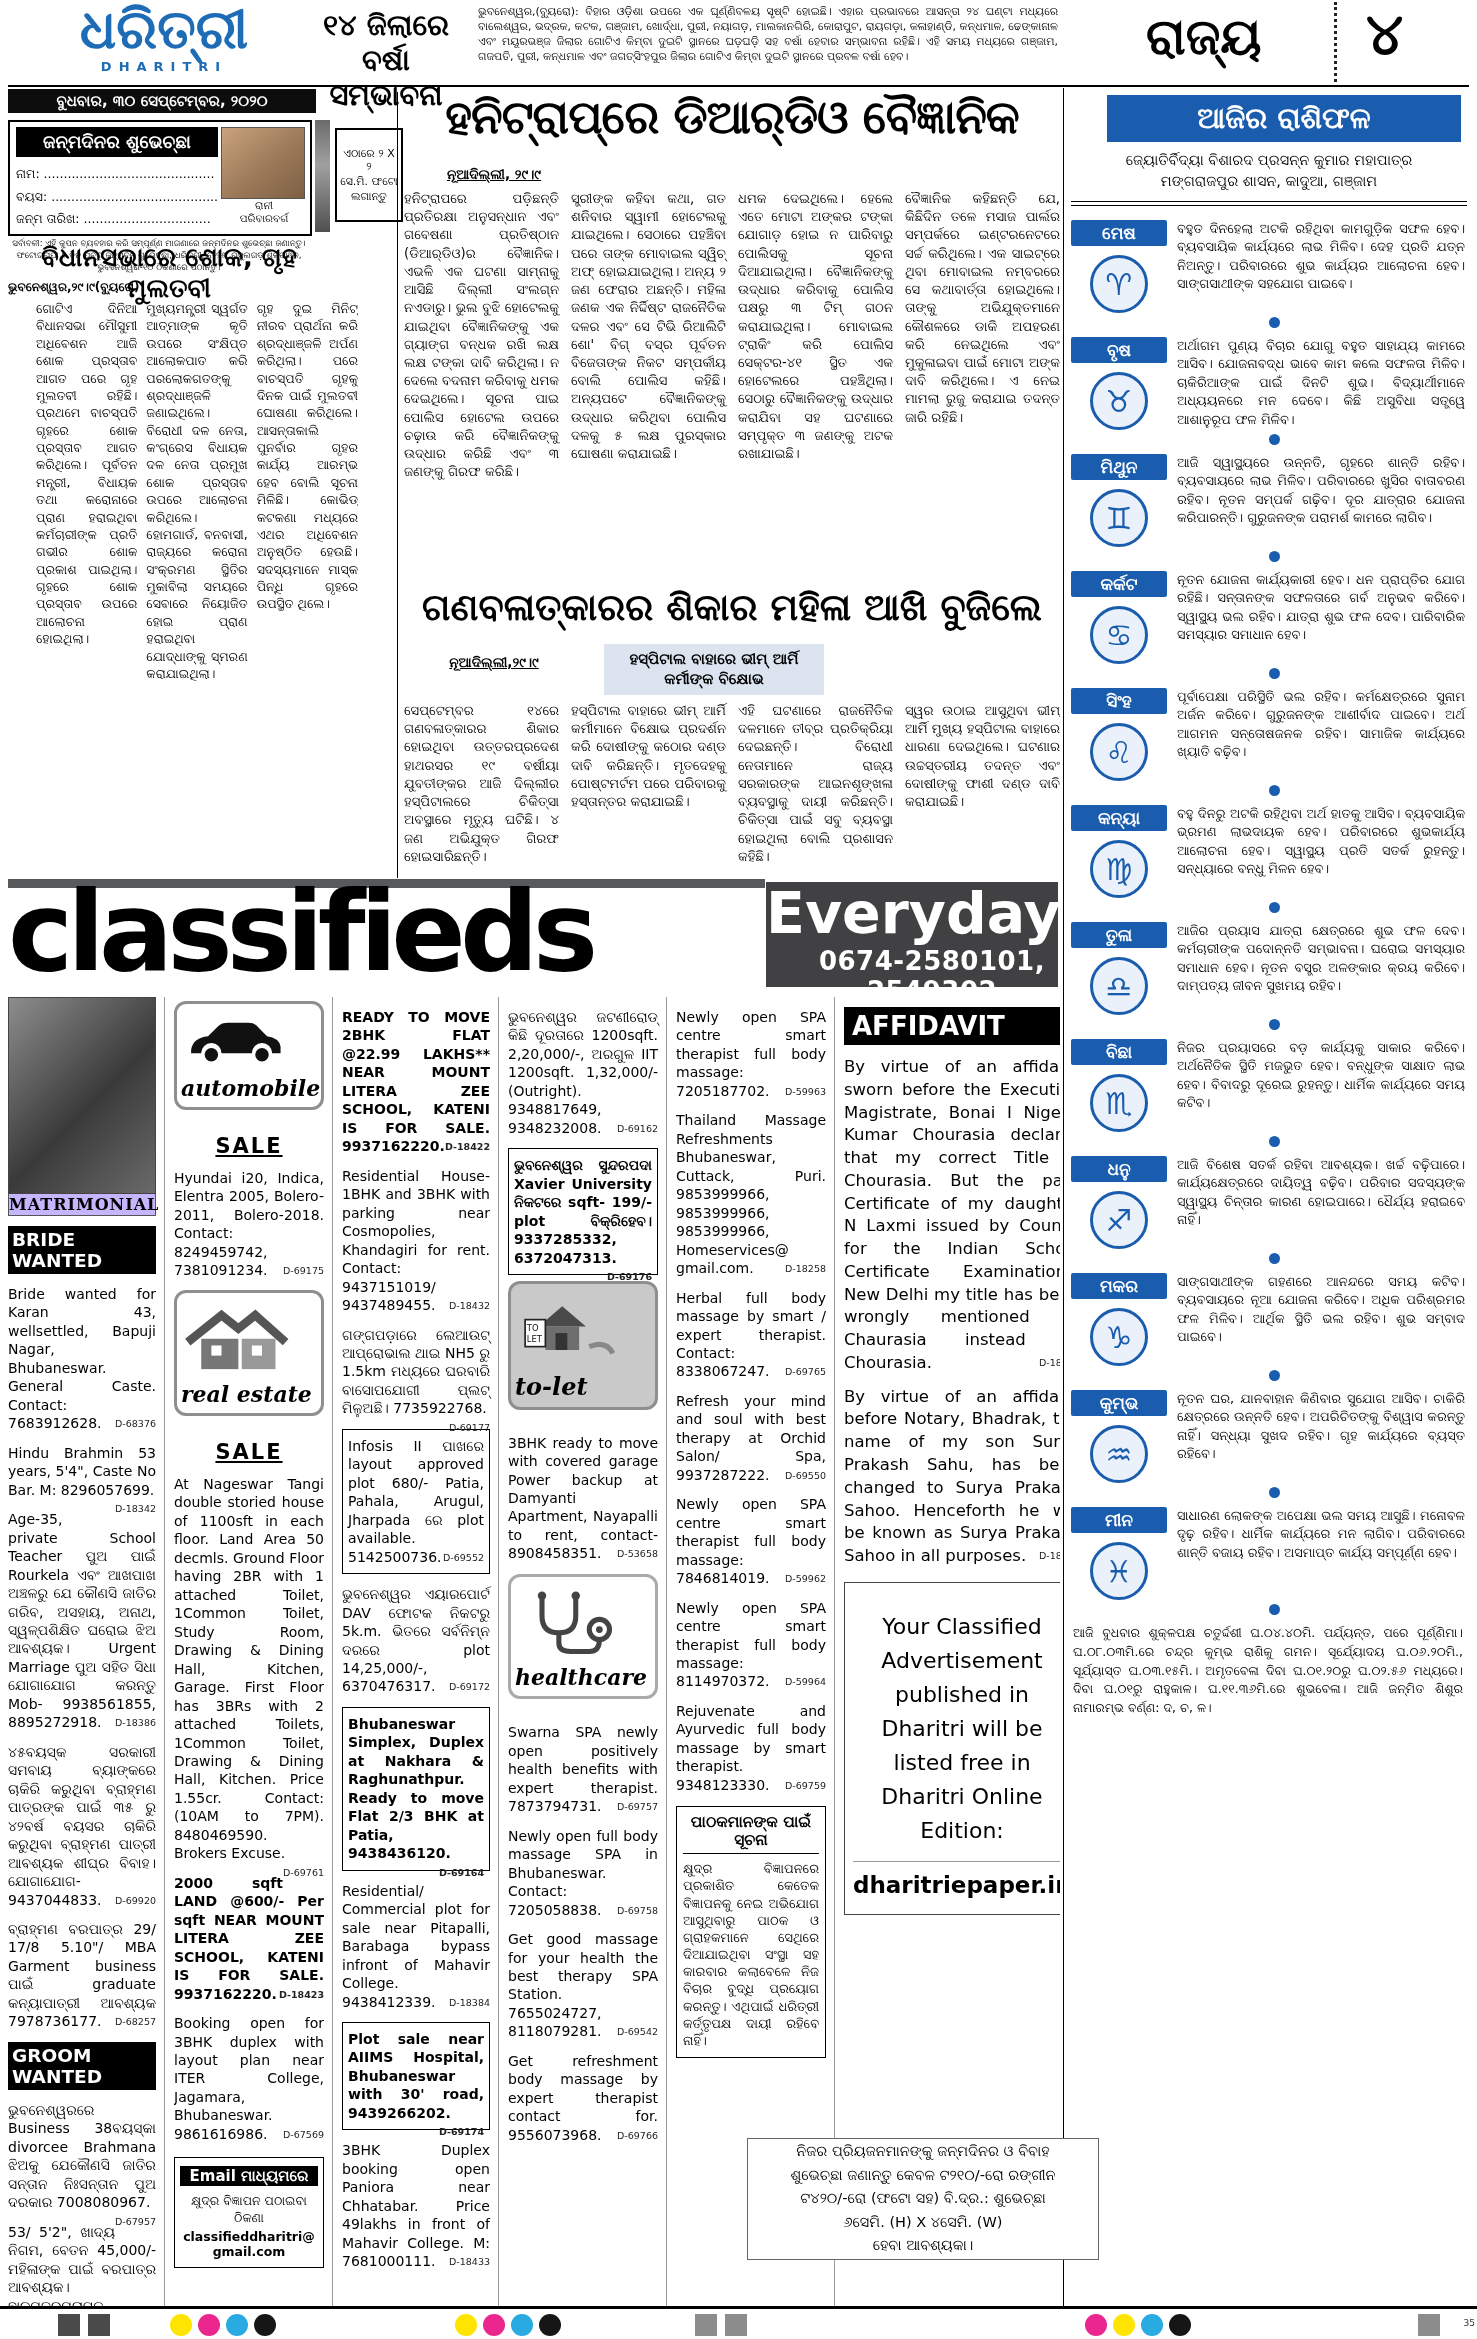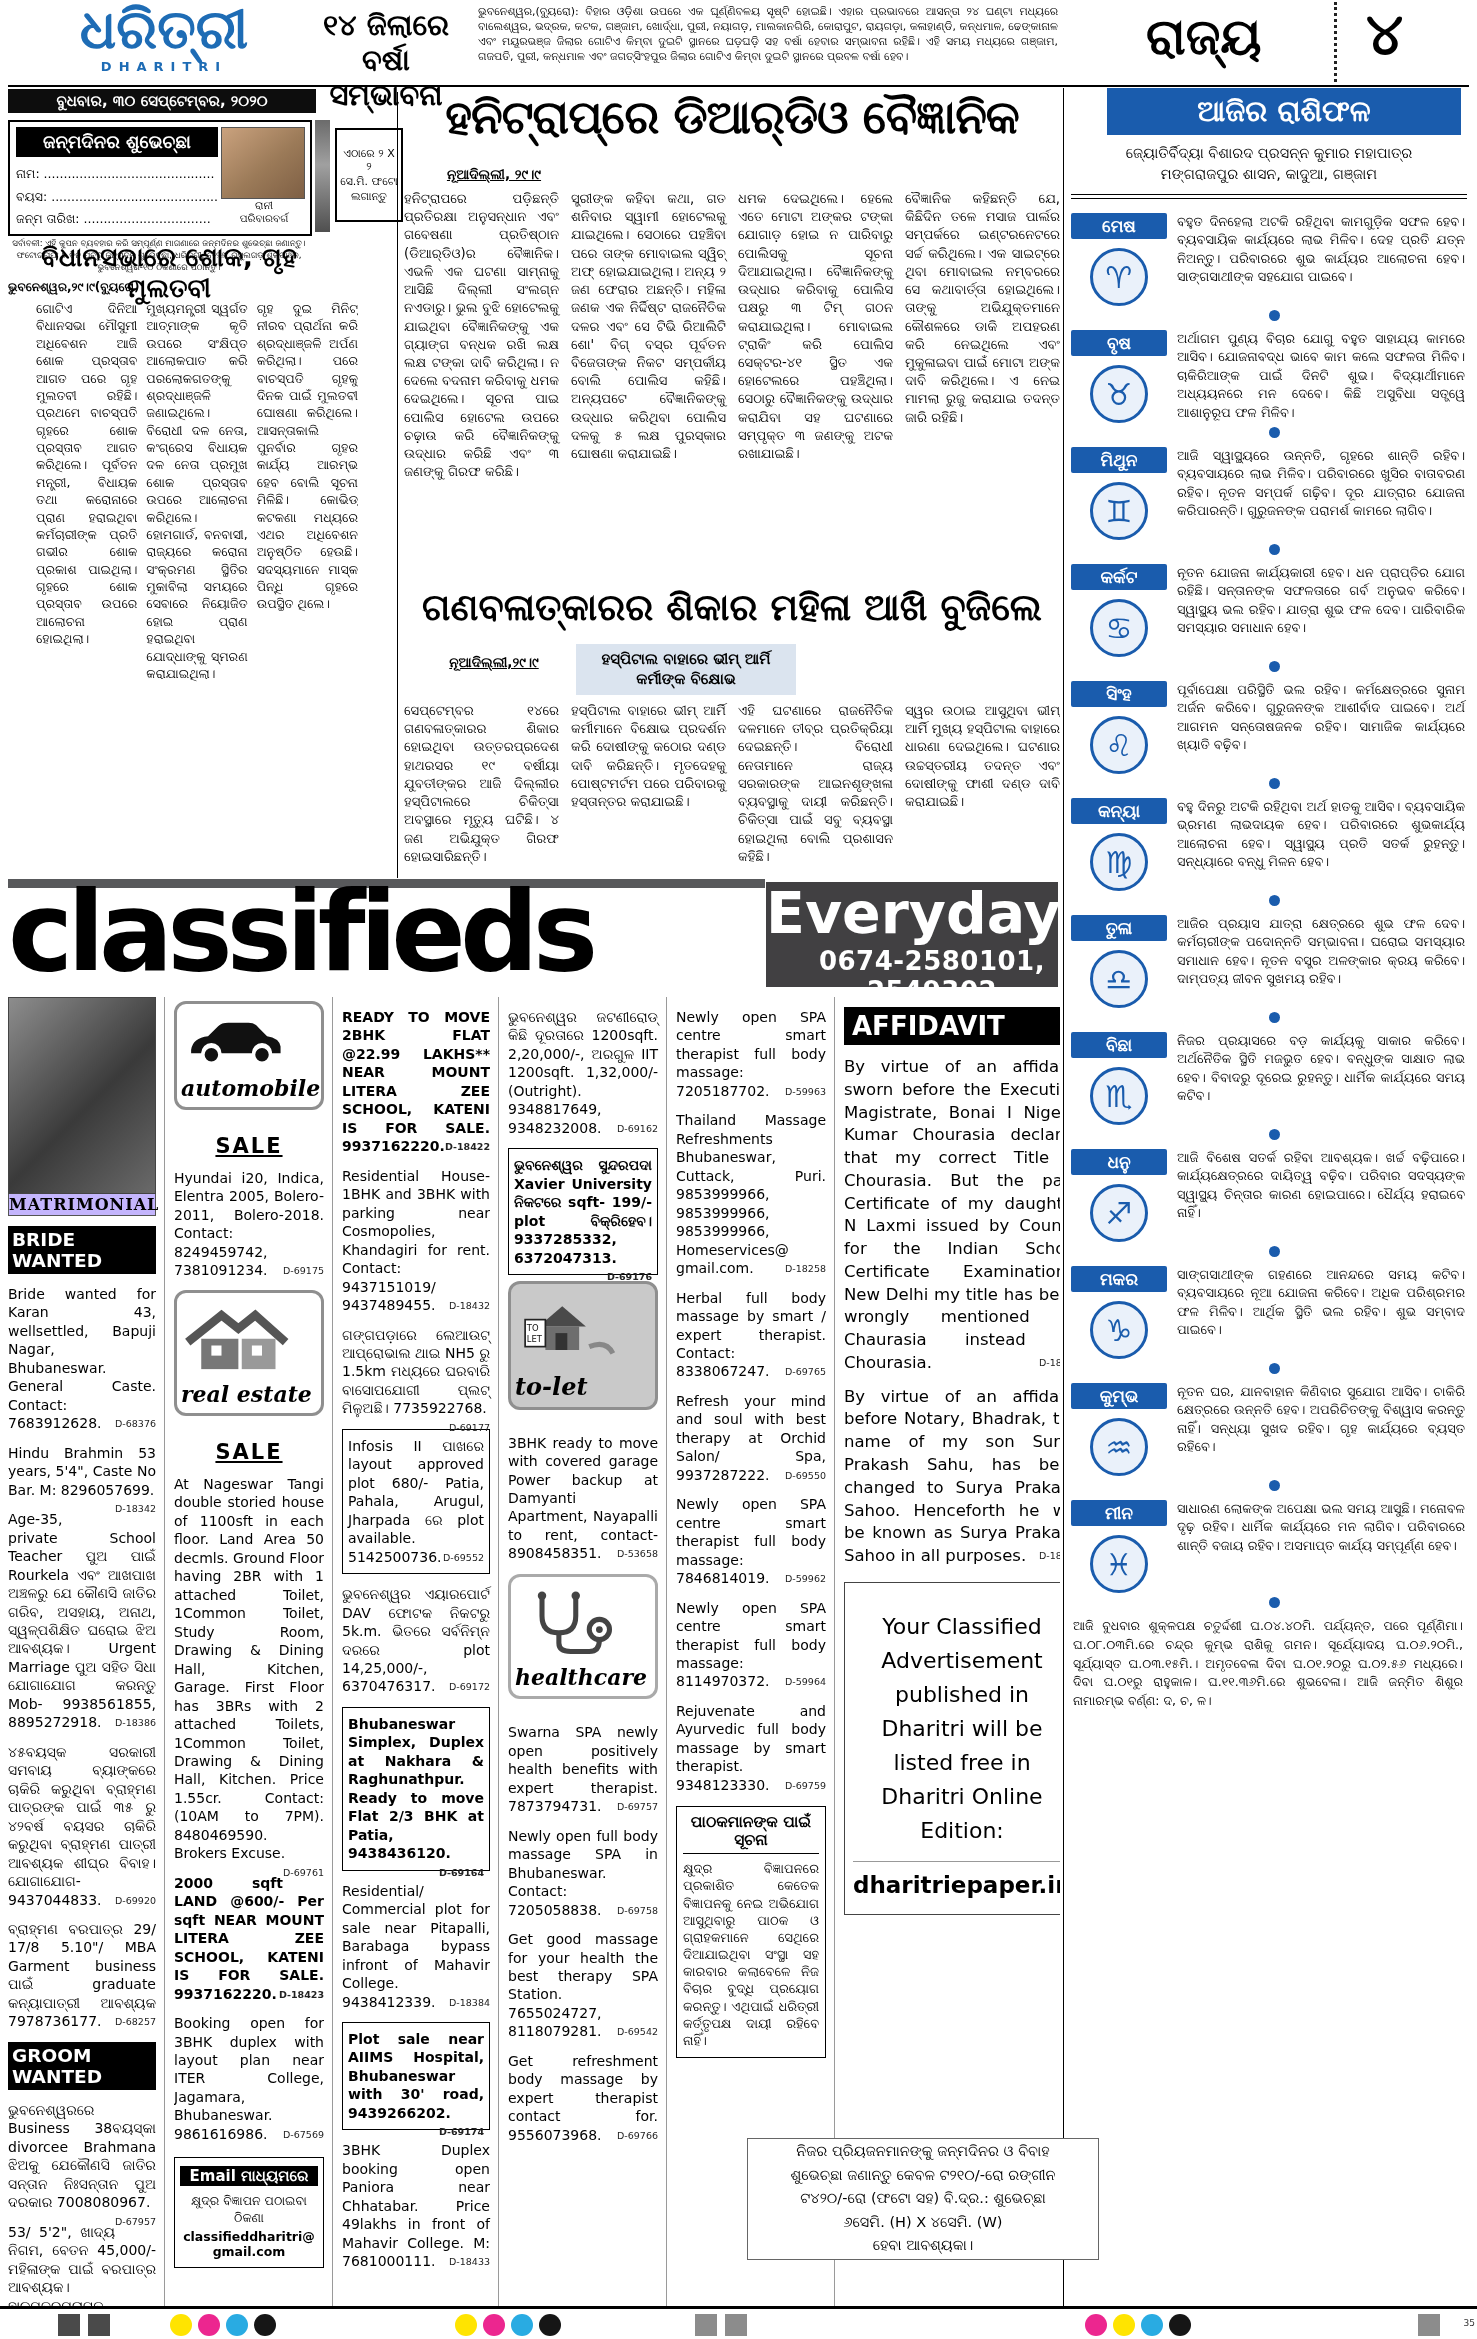--- a/index.html
+++ b/index.html
@@ -45,27 +45,27 @@
   .acol{flex:1;font-size:13.2px;line-height:1.38;text-align:justify;}
   .ht-head{position:absolute;left:404px;top:90px;width:656px;font-size:46px;font-weight:bold;text-align:center;letter-spacing:-1px;}
   .ht-date{position:absolute;left:404px;top:166px;width:180px;font-size:13.5px;font-weight:bold;text-align:center;text-decoration:underline;}
   .ht-cols{position:absolute;left:404px;top:190px;width:656px;height:392px;display:flex;gap:12px;overflow:hidden;}
   .as-head{position:absolute;left:8px;top:242px;width:322px;font-size:26px;font-weight:bold;text-align:center;}
   .as-date{position:absolute;left:8px;top:280px;font-size:12px;font-weight:bold;}
   .as-cols{position:absolute;left:8px;top:300px;width:322px;height:576px;display:flex;gap:9px;overflow:hidden;margin-left:28px;}
   .as-cols .acol{font-size:12.6px;}
   .gr-head{position:absolute;left:404px;top:586px;width:656px;font-size:37px;font-weight:bold;text-align:center;}
   .gr-date{position:absolute;left:414px;top:654px;width:160px;font-size:13.5px;font-weight:bold;text-align:center;text-decoration:underline;}
-  .gr-high{position:absolute;left:576px;top:644px;width:212px;background:#dbe4ef;text-align:center;font-weight:bold;
+  .gr-high{position:absolute;left:604px;top:644px;width:212px;background:#dbe4ef;text-align:center;font-weight:bold;
            font-size:15px;padding:6px 4px;line-height:1.3;}
   .gr-cols{position:absolute;left:404px;top:702px;width:656px;height:176px;display:flex;gap:12px;overflow:hidden;}
 
   
   .h-col{position:absolute;left:1069px;top:88px;width:400px;height:2218px;overflow:hidden;}
-  .h-title{margin:0 8px 0 38px;background:var(--blue);color:#fff;font-size:29px;font-weight:bold;text-align:center;padding:6px 0;}
+  .h-title{margin:7px 8px 0 38px;background:var(--blue);color:#fff;font-size:29px;font-weight:bold;text-align:center;padding:6px 0;}
   .h-astro{text-align:center;font-size:14.5px;line-height:1.45;margin-top:8px;}
   .h-rule{border-top:1px solid #000;border-bottom:1px solid #000;height:3px;margin:9px 2px 0 2px;}
   .h-entry{display:flex;gap:10px;padding:14px 4px 10px 2px;position:relative;}
   .h-entry::after{content:"";position:absolute;left:50%;bottom:-5px;width:11px;height:11px;background:var(--blue);border-radius:50%;}
   .h-left{width:96px;flex:none;text-align:center;}
   .h-label{background:var(--blue);color:#fff;font-size:17px;font-weight:bold;padding:3px 0;border-radius:2px;margin-bottom:9px;}
   .h-circle{width:52px;height:52px;border:3px solid var(--blue);border-radius:50%;margin:0 auto;display:flex;
             align-items:center;justify-content:center;font-size:30px;color:var(--blue);background:#eaf1fa;}
   .h-text{font-size:13px;line-height:1.42;text-align:justify;}
   .panchanga{font-size:12.5px;line-height:1.5;text-align:justify;padding:14px 6px 0 4px;}

